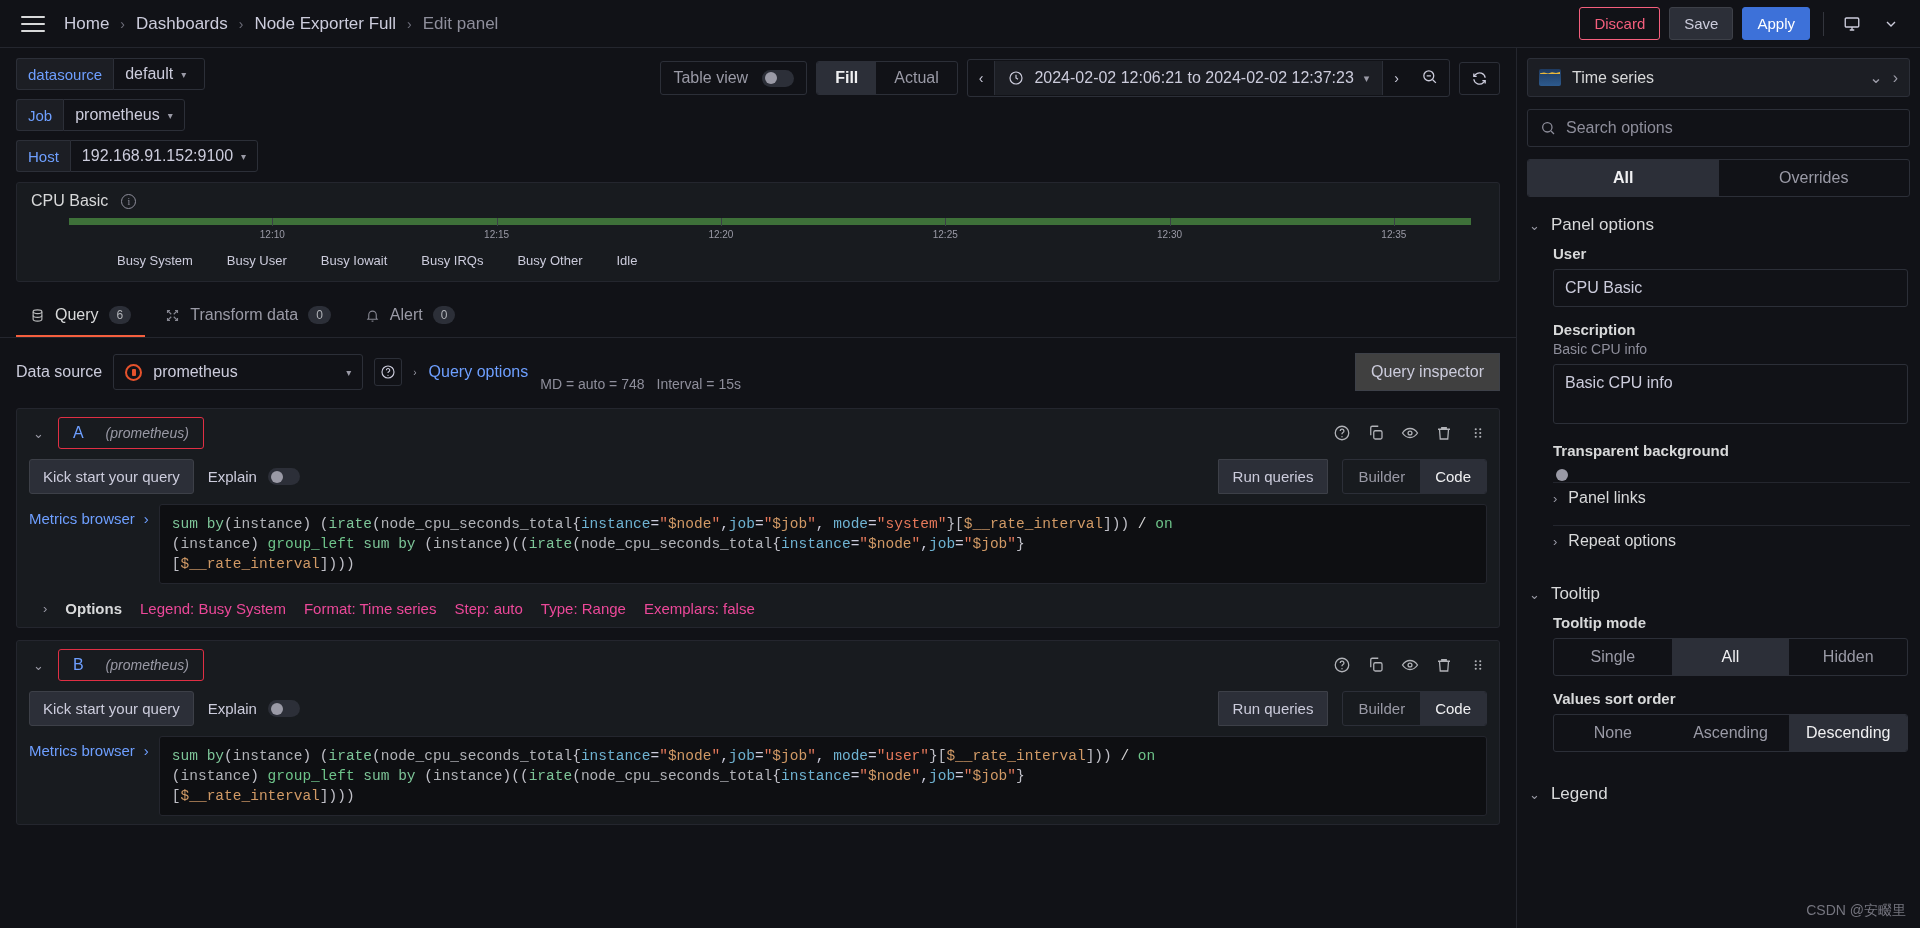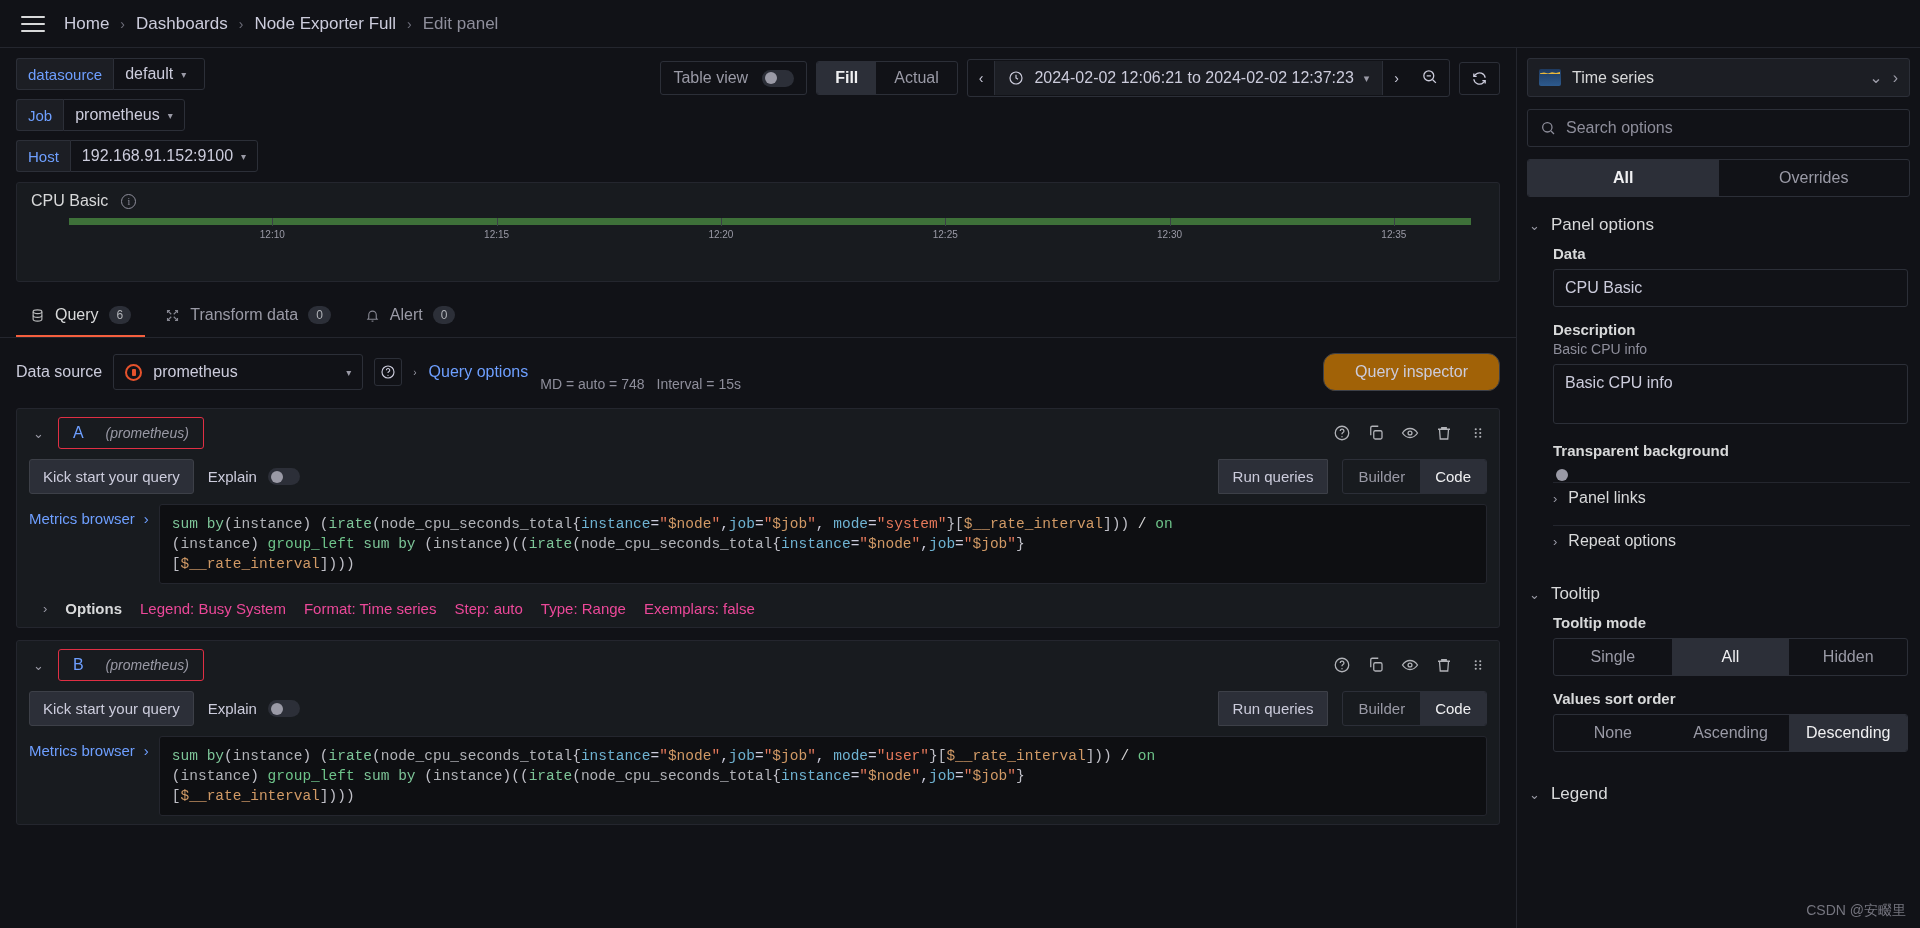--- a/index.html
+++ b/index.html
@@ -117,22 +117,22 @@
   .promlogo { width: 17px; height: 17px; border-radius: 50%; border: 2px solid #e6522c;
     position: relative; }
   .promlogo::after { content:""; position:absolute; left:4.5px; top:3px; width:4px;
     height:7px; background:#e6522c; border-radius: 1px; }
   .help-circle { width: 28px; height: 28px; border: 1px solid #2c2f38; border-radius: 3px;
     display: flex; align-items: center; justify-content: center; cursor: pointer;
     font-size: 14px; color: #ccccdc; }
   .qopts { display: flex; align-items: center; gap: 12px; }
   .qopts-toggle { color: #6e9fff; font-size: 16px; font-weight: 500; cursor: pointer; }
   .qopts-meta { color: #8e8e9b; font-size: 14px; margin-top: 24px; }
-  .qinspector { margin-left: auto; background: #a16207; border: 1px solid #3d4048;
-    border-radius: 12px; padding: 9px 31px; font-size: 16px; color: #ccccdc; cursor: pointer; }
+  .qinspector { margin-left: auto; background: #404040; border: 1px solid #3d4048;
+    border-radius: 0; padding: 9px 15px; font-size: 16px; color: #ccccdc; cursor: pointer; }
 
   .query-card { background: #181b1f; border: 1px solid #24262e; border-radius: 3px;
     margin-bottom: 12px; }
   .q-head { display: flex; align-items: center; padding: 8px 12px; gap: 10px; }
   .q-collapse { color: #9a9aa6; font-size: 13px; cursor: pointer; padding: 4px; }
   .refid-box { display: flex; align-items: baseline; gap: 22px; border: 1px solid #e02f44;
     border-radius: 3px; padding: 6px 14px; }
   .refid { color: #6e9fff; font-size: 16px; font-weight: 500; }
   .refds { color: #9a9aa6; font-size: 14px; font-style: italic; }
   .q-actions { margin-left: auto; display: flex; align-items: center; gap: 16px;
@@ -226,20 +226,37 @@
     </div>
     <div class="breadcrumb">
       <span class="crumb">Home</span>
       <span class="crumb-sep">›</span>
       <span class="crumb">Dashboards</span>
       <span class="crumb-sep">›</span>
       <span class="crumb">Node Exporter Full</span>
       <span class="crumb-sep">›</span>
       <span class="crumb last">Edit panel</span>
     </div>
+    <div class="topnav-right">
+      <button class="btn btn-discard">Discard</button>
+      <button class="btn btn-save">Save</button>
+      <button class="btn btn-apply">Apply</button>
+      <div class="nav-div"></div>
+      <div class="icon-btn">
+        <svg width="18" height="18" viewBox="0 0 24 24" fill="none" stroke="currentColor" stroke-width="1.8">
+          <rect x="3" y="4" width="18" height="12" rx="1.5"></rect>
+            <path d="M9 20h6M12 16v4"></path>
+        </svg>
+      </div>
+      <div class="icon-btn">
+        <svg width="16" height="16" viewBox="0 0 24 24" fill="none" stroke="currentColor" stroke-width="2">
+          <path d="M6 9l6 6 6-6"></path>
+        </svg>
+      </div>
+    </div>
   </div>
 
   <div class="body">
 
     <div class="left">
 
       <div class="toolbar">
         <div class="vars">
           <div class="varrow">
             <div class="var-label">datasource</div>
@@ -317,20 +334,28 @@
             <div class="gridline" style="left:78.5%"></div>
             <div class="gridline" style="left:94.5%"></div>
             <div class="xticks">
               <span class="xtick" style="left:14.5%">12:10</span>
               <span class="xtick" style="left:30.5%">12:15</span>
               <span class="xtick" style="left:46.5%">12:20</span>
               <span class="xtick" style="left:62.5%">12:25</span>
               <span class="xtick" style="left:78.5%">12:30</span>
               <span class="xtick" style="left:94.5%">12:35</span>
             </div>
+            <div class="legend">
+              <span>Busy System</span>
+              <span>Busy User</span>
+              <span>Busy Iowait</span>
+              <span>Busy IRQs</span>
+              <span>Busy Other</span>
+              <span>Idle</span>
+            </div>
           </div>
 
         </div>
       </div>
 
       <div class="tabs">
         <div class="tab active">
           <svg width="15" height="15" viewBox="0 0 24 24" fill="none" stroke="currentColor" stroke-width="1.8">
             <ellipse cx="12" cy="6" rx="7" ry="3"></ellipse>
               <path d="M5 6v12c0 1.7 3.1 3 7 3s7-1.3 7-3V6"></path>
@@ -552,21 +577,21 @@
       </div>
 
       <div class="opt-scroll">
 
         <div class="section-head">
           <span class="chev">⌄</span>
           <span class="section-title">Panel options</span>
         </div>
 
         <div class="field">
-          <div class="field-label">Data</div>
+          <div class="field-label">User</div>
           <input class="text" type="text" value="CPU Basic" style="">
         </div>
 
         <div class="field">
           <div class="field-label">Description</div>
           <div class="field-desc">Basic CPU info</div>
           <textarea style="">Basic CPU info</textarea>
         </div>
 
         <div class="field">

